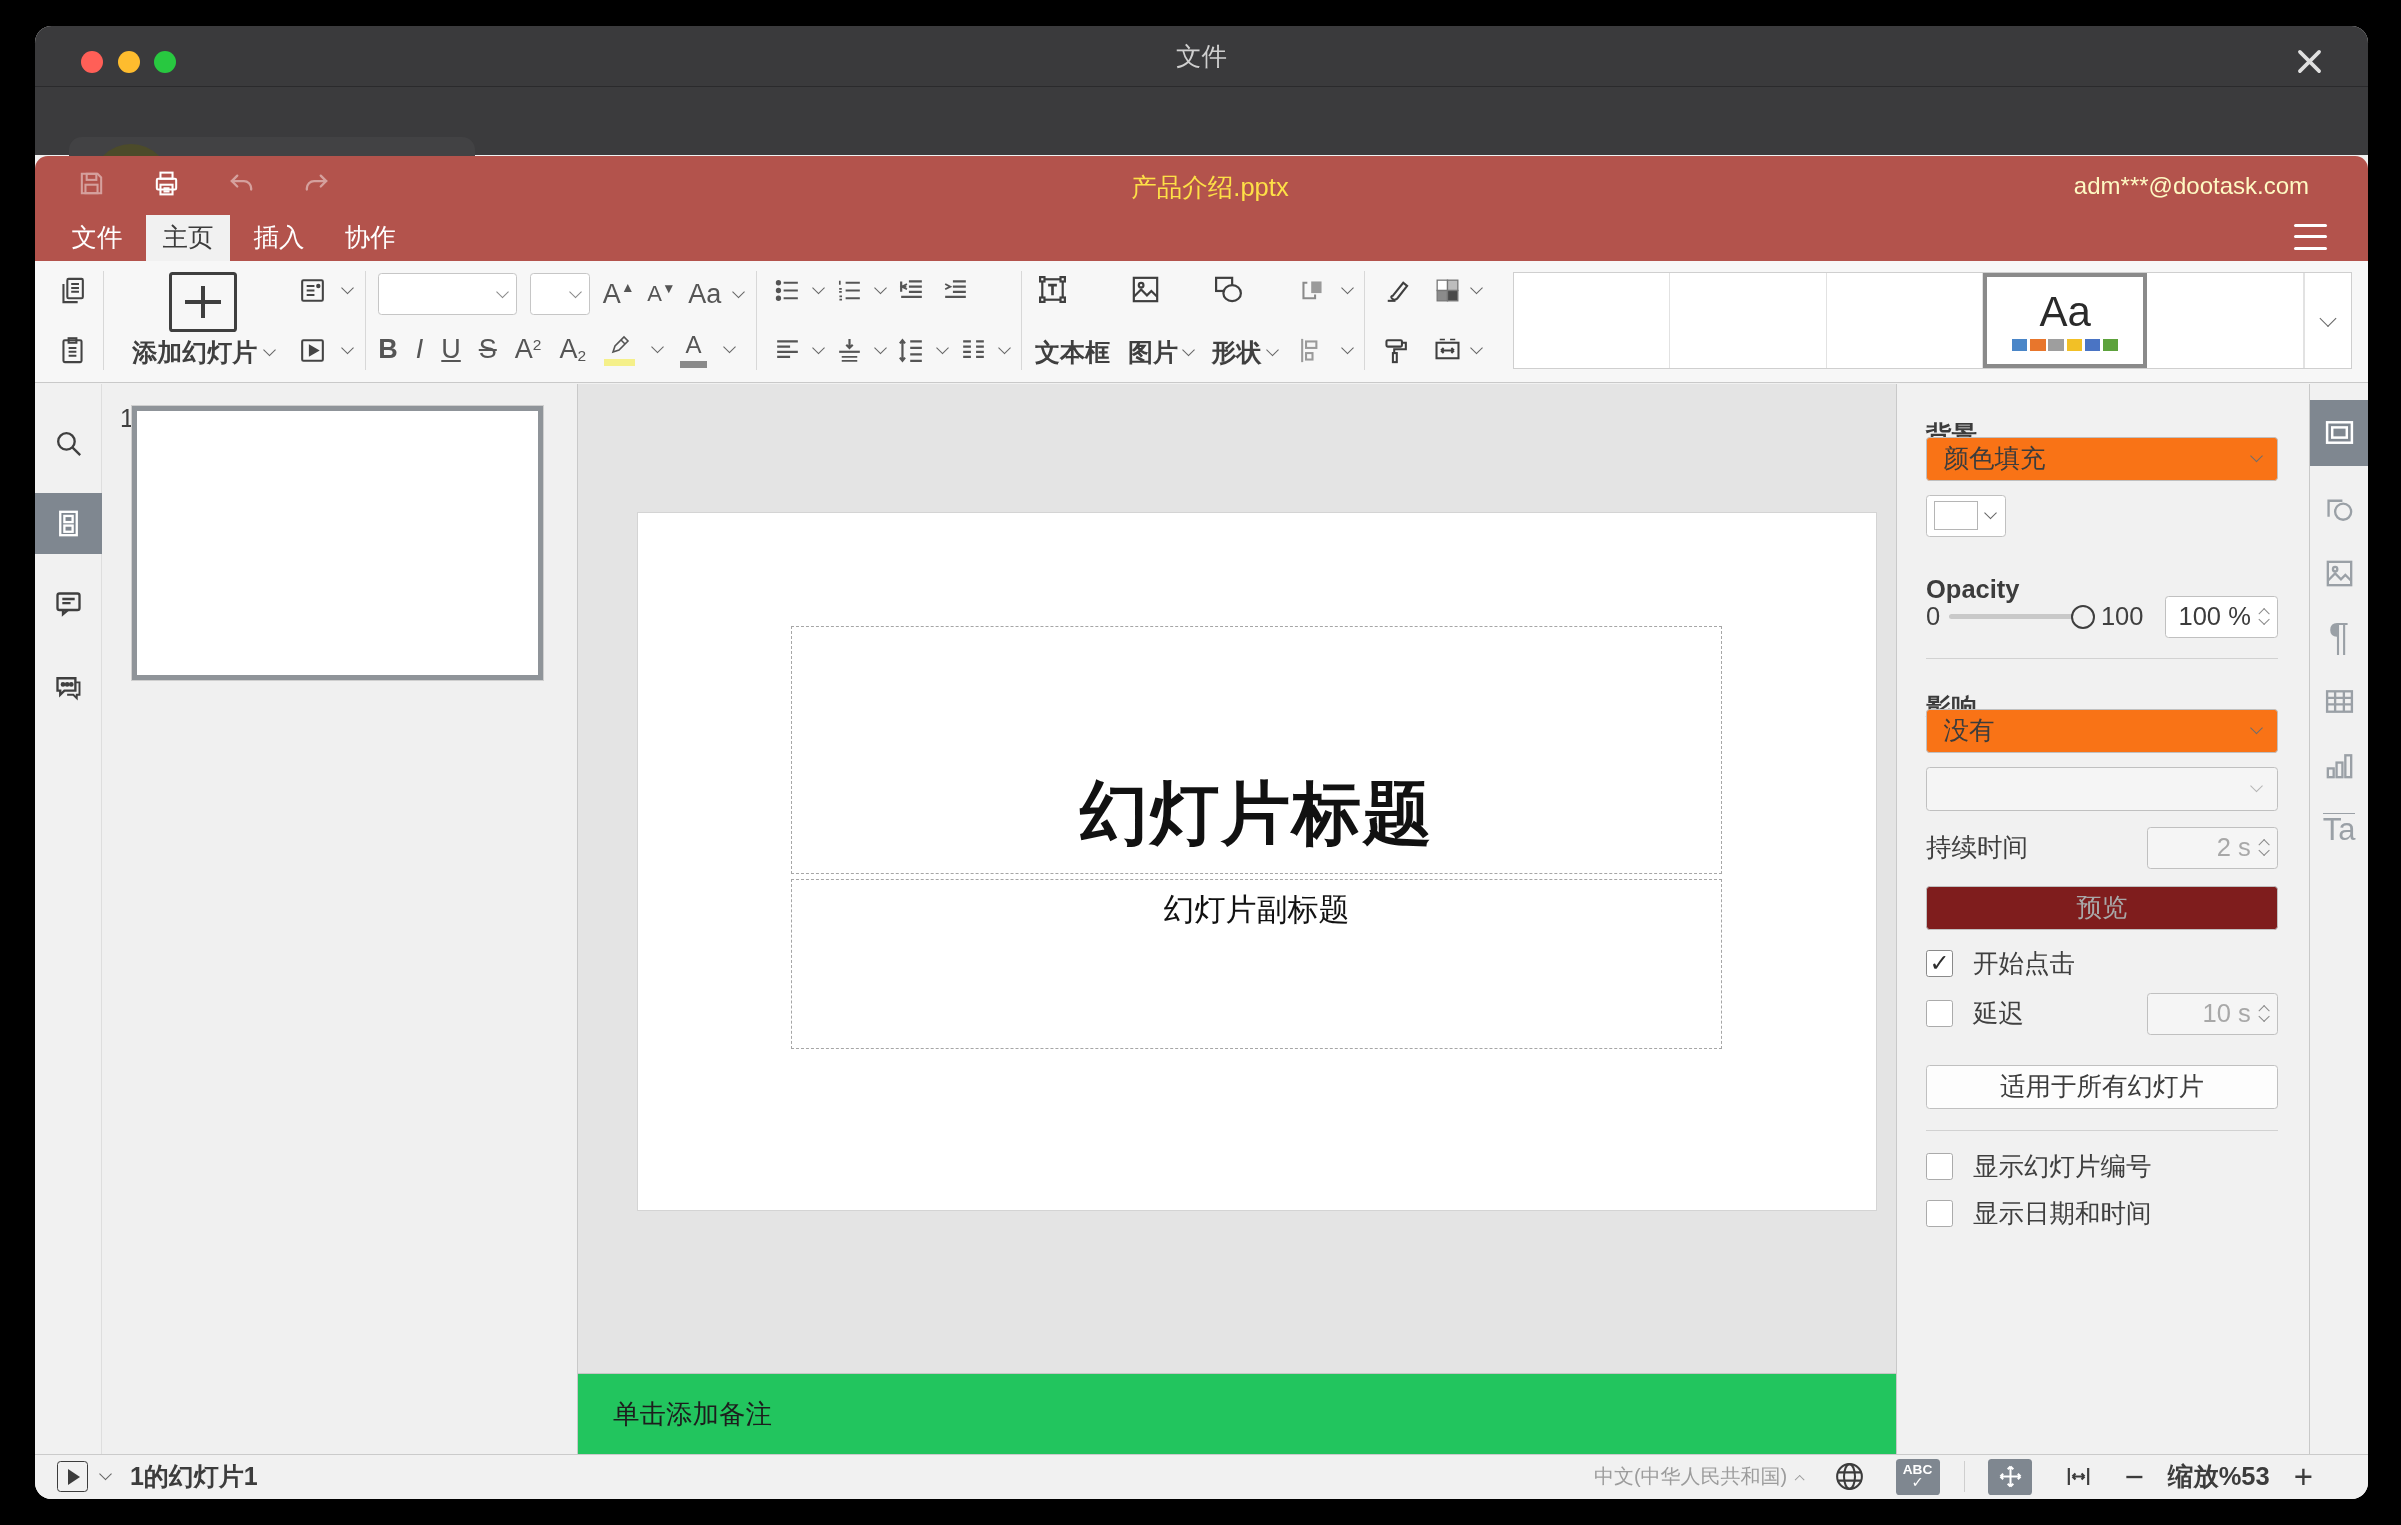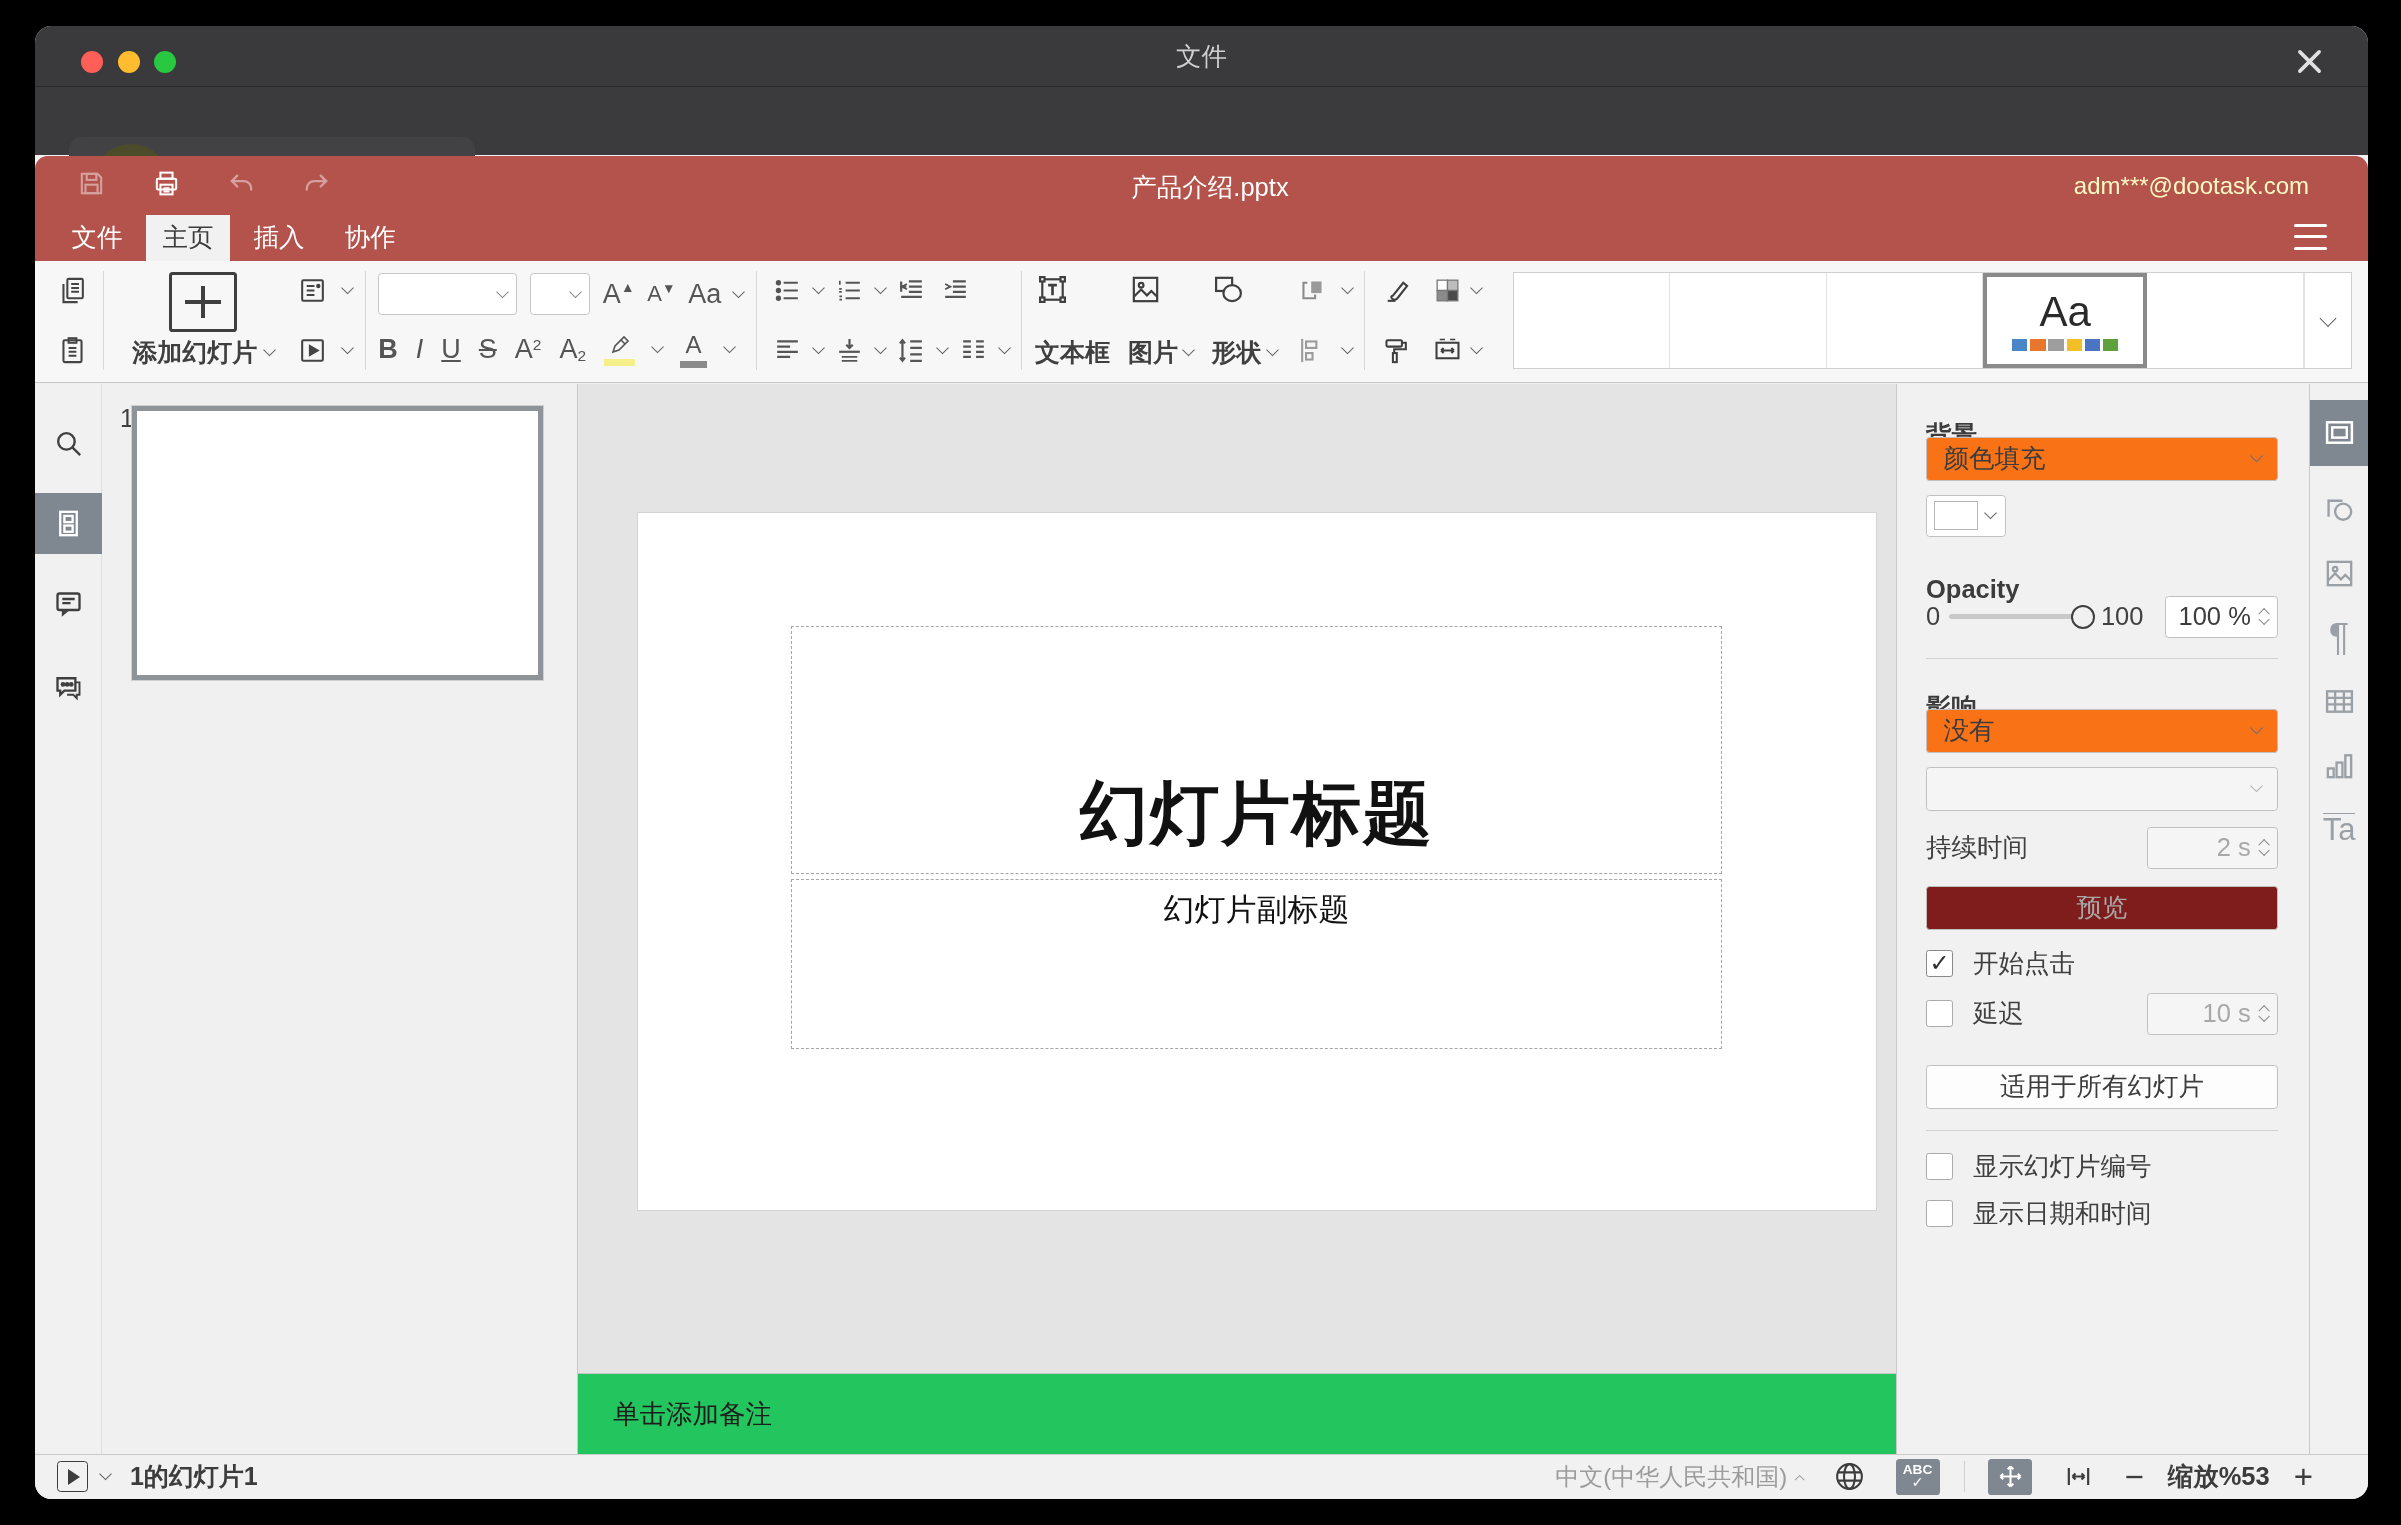--- a/index.html
+++ b/index.html
@@ -19,21 +19,21 @@
   .ghost-avatar { position:absolute; left:57px; top:57px; width:78px; height:78px; border-radius:50%; background:#4c4b2a; }
   .close-x { position:absolute; right:35px; top:12.8px; width:47px; height:47px; display:flex; align-items:center; justify-content:center; z-index:4; cursor:default; }
   .close-x svg { width:33px; height:33px; }
 
   
   .redbar { position:absolute; left:0; top:130px; right:0; height:105px; background:var(--brand-red,#b3534c); border-radius:12.8px 12.8px 0 0; z-index:2; }
   .quick-icons { position:absolute; left:41px; top:12.8px; display:flex; gap:44px; align-items:center; }
   .qicon { width:31px; height:31px; display:flex; align-items:center; justify-content:center; }
   .qicon svg { width:29px; height:29px; }
   .qicon.dim { opacity:.45; }
-  .doc-title { position:absolute; left:17px; right:0; top:14.6px; text-align:center; color:#ffffff; font-size:25.5px; }
+  .doc-title { position:absolute; left:17px; right:0; top:14.6px; text-align:center; color:#fde047; font-size:25.5px; }
   .user-email { position:absolute; right:59px; top:16.4px; color:#fef9c3; font-size:24px; }
   .tabs { position:absolute; left:20px; bottom:0; display:flex; gap:7.3px; height:46px; }
   .tab { padding:0 16.4px; display:flex; align-items:center; color:#fff; font-size:25.5px; }
   .tab.active { background:#f1f1f1; color:#3c3c3c; }
   .hamburger { position:absolute; right:41px; bottom:11px; width:33px; height:25.5px; display:flex; flex-direction:column; justify-content:space-between; }
   .hamburger span { display:block; height:2.7px; background:#fff; border-radius:1.8px; }
 
   
   .ribbon { position:absolute; left:0; top:234px; right:0; height:123px; background:#f7f7f7; border-bottom:0.9px solid #c9c9c9; display:flex; align-items:center; padding-left:20px; }
   .rib-sep { width:0.9px; height:99px; background:#d8d8d8; margin:0 12.8px; flex:none; }
@@ -122,21 +122,21 @@
   .stripitem svg{width:35px;height:35px;}
   .stripitem.active { height:66px; background:#7f8790; color:#fff; }
 
   
   .statusbar { position:absolute; left:0; bottom:0; right:0; height:45px; background:#f1f1f1; border-top:0.9px solid #cbcbcb; display:flex; align-items:center; justify-content:space-between; padding:0 55px 0 22px; }
   .sb-left { display:flex; align-items:center; gap:12.8px; }
   .playbox { width:31px; height:31px; border:1.8px solid #3c3c3c; border-radius:3.6px; display:flex; align-items:center; justify-content:center; }
   .playbox i { width:0; height:0; border-left:12.8px solid #3c3c3c; border-top:8.2px solid transparent; border-bottom:8.2px solid transparent; margin-left:2.7px; }
   .sb-counter { font-size:25px; font-weight:700; color:#3c3c3c; margin-left:7.3px; }
   .sb-right { display:flex; align-items:center; gap:24px; }
-  .sb-lang { font-size:24px; color:#9c9c9c; display:flex; align-items:center; gap:9px; }
+  .sb-lang { font-size:20px; color:#9c9c9c; display:flex; align-items:center; gap:9px; }
   .sb-lang .chev { width:7.3px; height:7.3px; border-color:#9c9c9c; transform:rotate(-135deg); margin-top:5.5px; }
   .tile { width:44px; height:36px; border-radius:3.6px; display:flex; align-items:center; justify-content:center; }
   .tile.active { background:#7f8790; color:#fff; }
   .abc-g { display:flex; flex-direction:column; align-items:center; line-height:1; font-weight:700; }
   .abc-g .t { font-size:13.7px; letter-spacing:0; }
   .abc-g .c { font-size:14.6px; margin-top:-1.8px; }
   .sb-sep { width:0.9px; height:31px; background:#cfcfcf; }
   .zoomtext { font-size:25.5px; font-weight:700; color:#3c3c3c; }
   .pm { font-size:33px; color:#3c3c3c; line-height:1; font-weight:400; }
   svg { display:block; }

